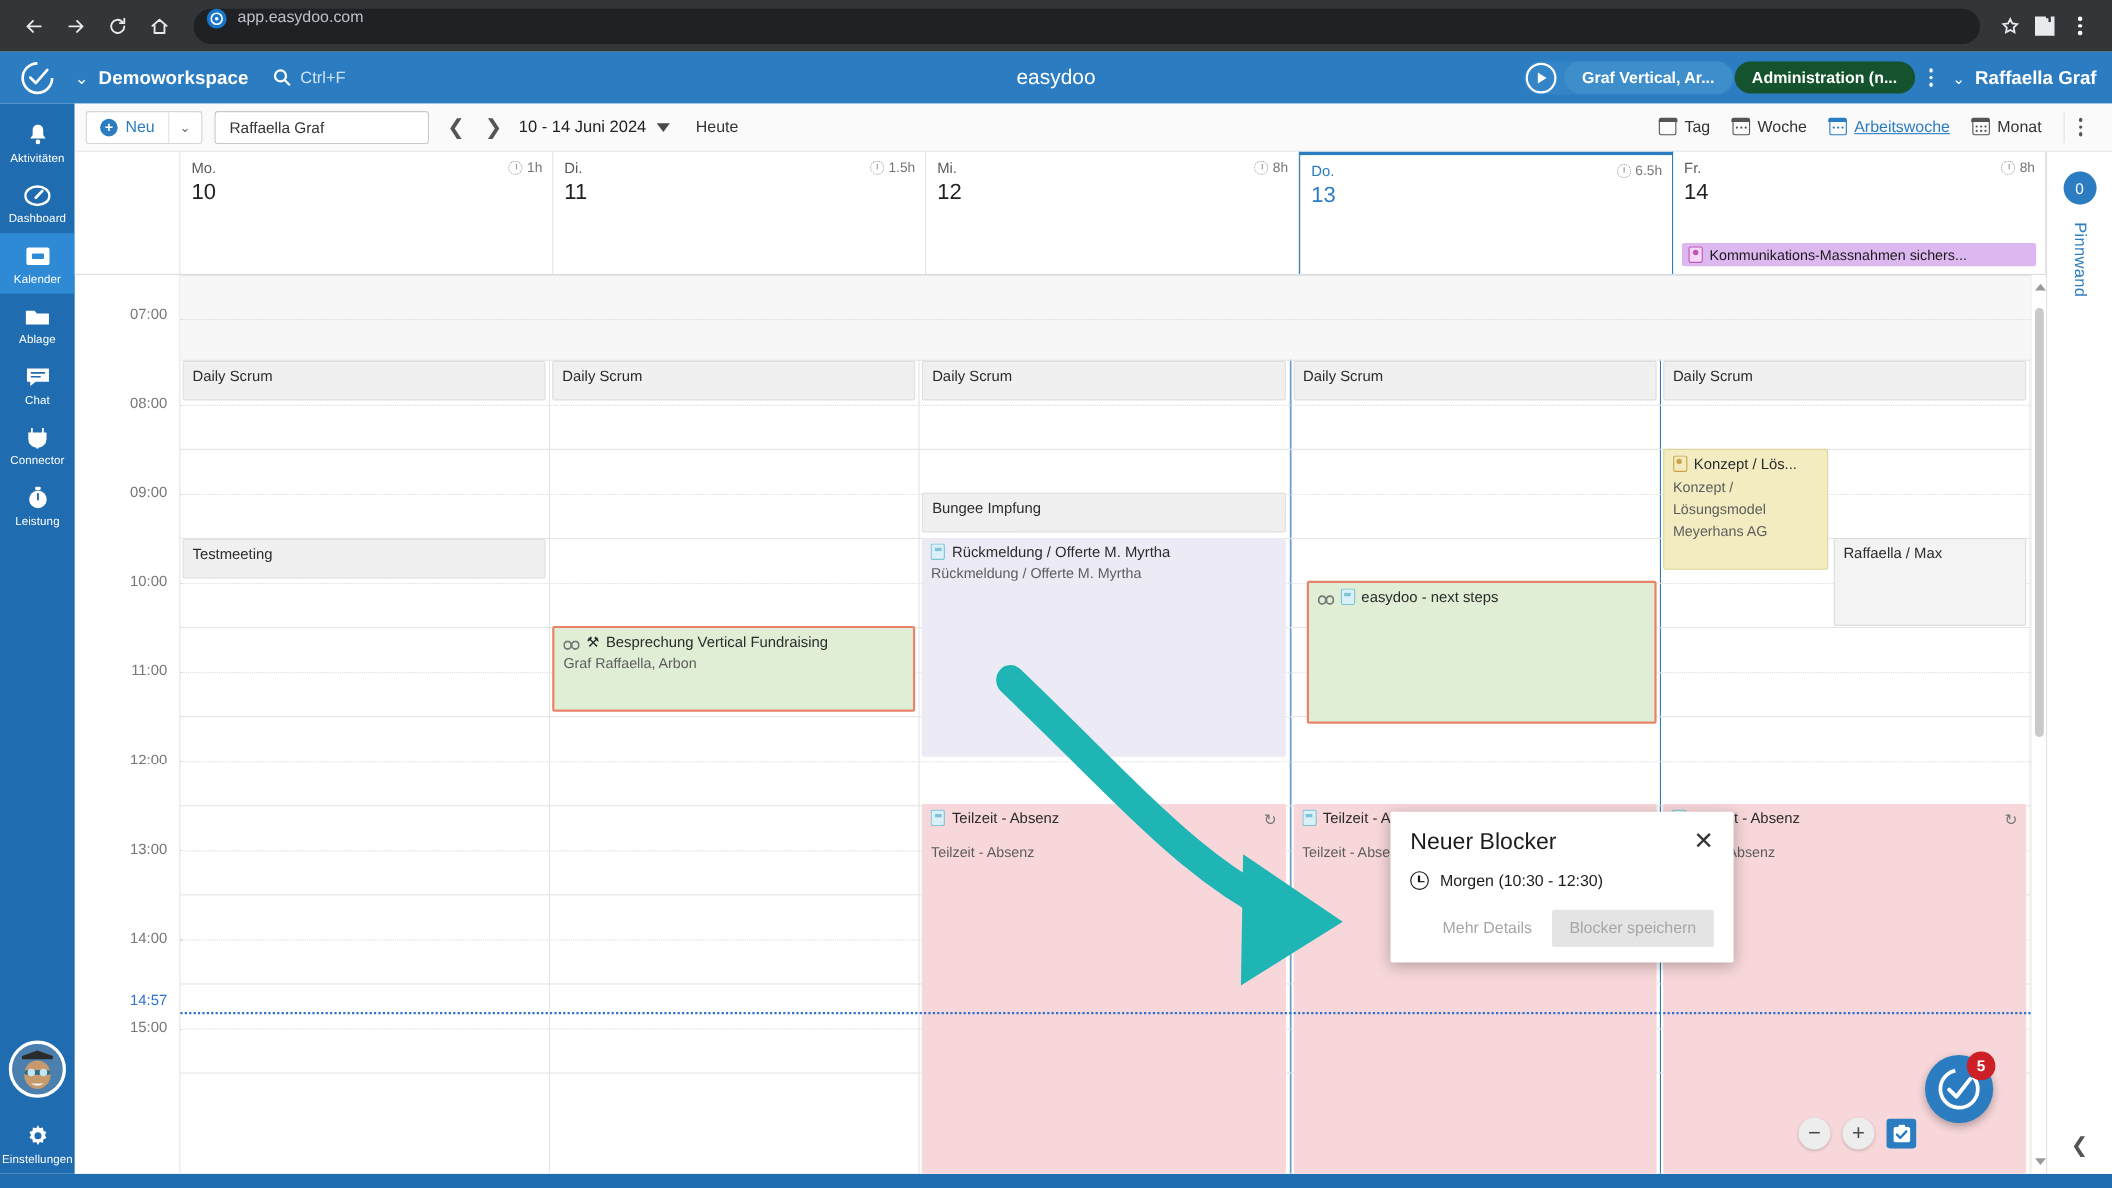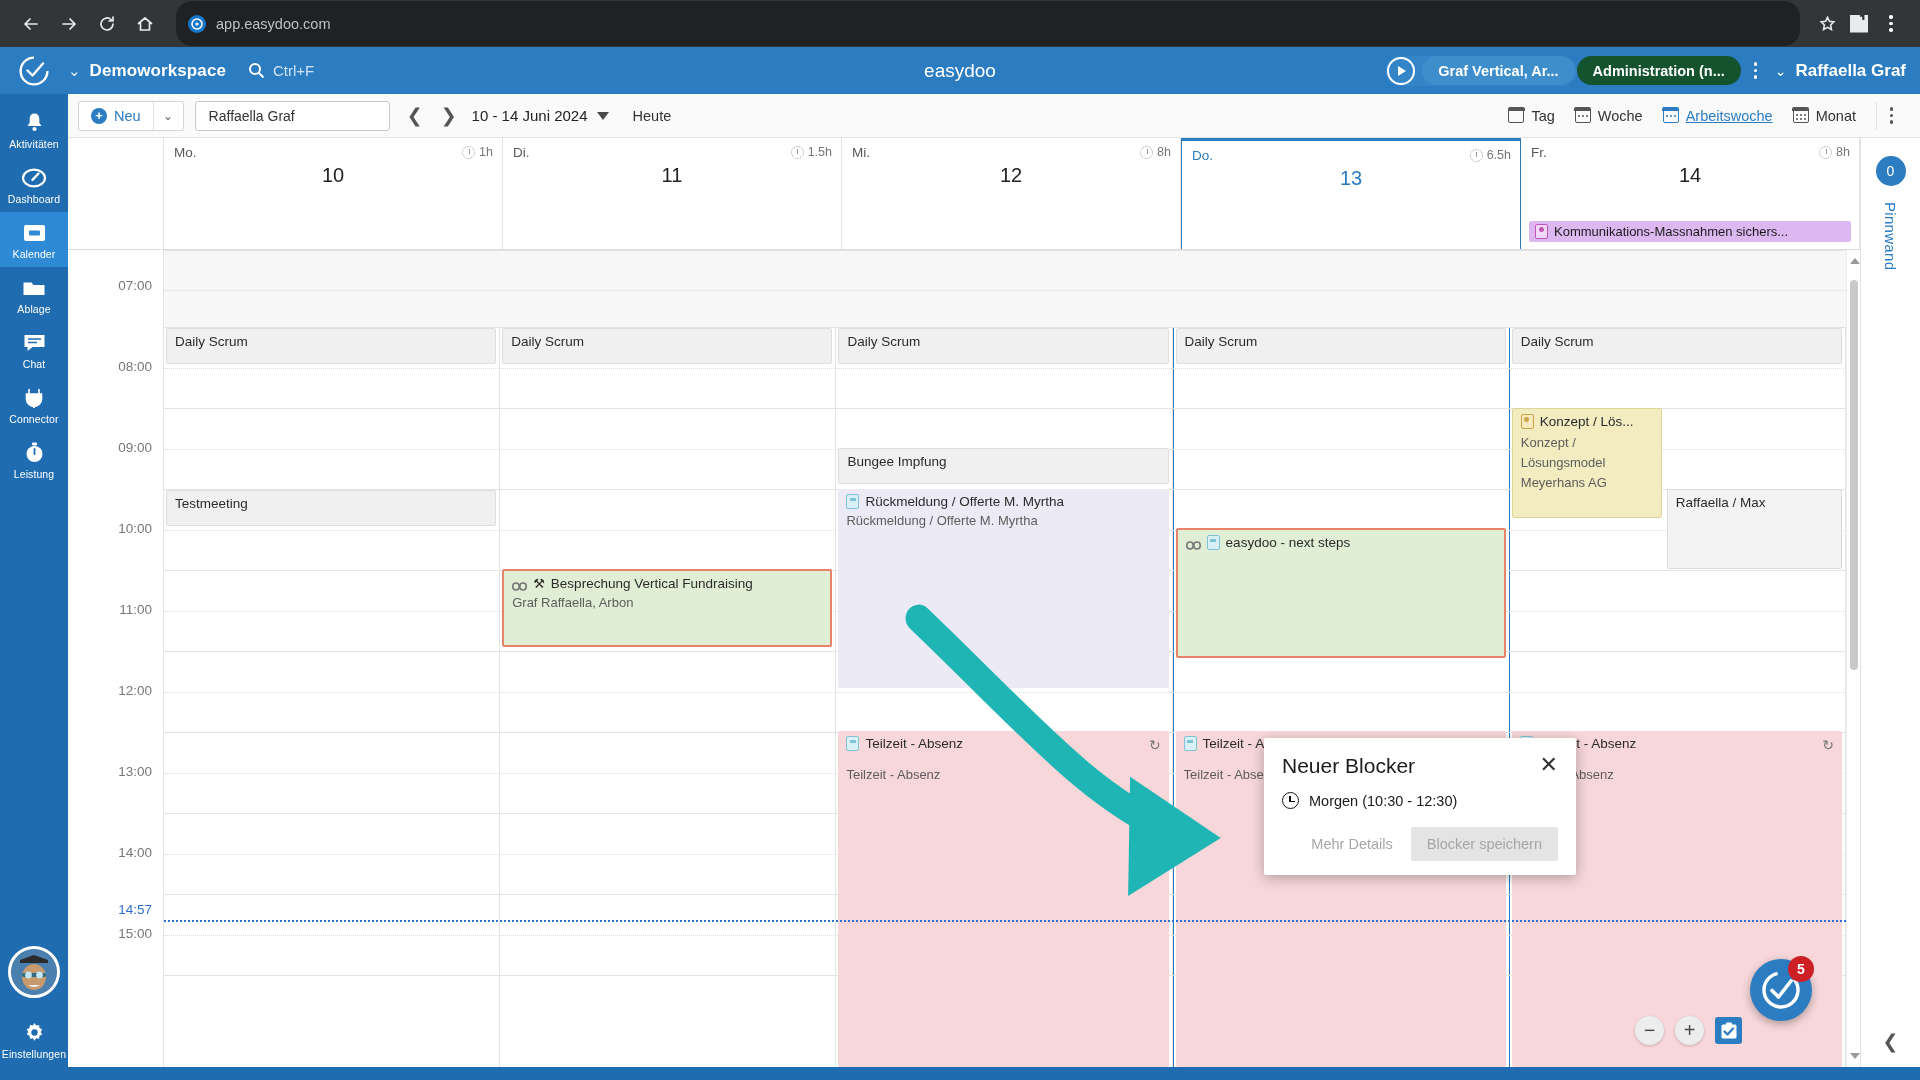--- a/index.html
+++ b/index.html
@@ -15,22 +15,22 @@
     height: 47px; background: #323639;
     display: flex; align-items: center; padding: 0 14px; gap: 4px;
   }
   .nav-btn {
     width: 34px; height: 34px; border-radius: 50%;
     display: flex; align-items: center; justify-content: center;
     color: #e8eaed; font-size: 18px; line-height: 1;
   }
   .nav-btn svg { fill: none; stroke: #e8eaed; stroke-width: 1.7; stroke-linecap: round; stroke-linejoin: round; }
   .omnibox {
-    flex: 1; height: 45px; background: #202124; border-radius: 16px;
-    display: flex; align-items: center; padding: 0 12px; gap: 10px;
+    flex: 1; height: 32px; background: #202124; border-radius: 16px;
+    display: flex; padding: 0 12px; gap: 10px;
     margin-left: 10px; margin-right: 8px;
   }
   .site-icon {
     width: 18px; height: 18px; border-radius: 50%;
     background: #1877c9; display: flex; align-items: center; justify-content: center;
     flex: none;
   }
   .site-icon svg { display:block; }
   .omnibox-url { color: #bdc1c6; font-size: 14.5px; }
   .chrome-right { display: flex; align-items: center; gap: 2px; }
@@ -136,21 +136,21 @@
   .cal-wrap { flex: 1; display: flex; min-height: 0; position: relative; }
   .cal-main { flex: 1; display: flex; flex-direction: column; min-width: 0; position: relative;}
 
   .cal-head { display: flex; border-bottom: 1px solid #dcdcdc; height: 112px; flex: none; background:#fff;}
   .gutter { width: 96px; flex: none; border-right: 1px solid #e4e4e4; }
   .daycols { flex: 1; display: flex; }
   .daycol { flex: 1; border-right: 1px solid #e4e4e4; position: relative; padding: 7px 10px 0; min-width: 0;}
   .daycol.today { border-top: 3px solid #2b7cc1; border-left: 1px solid #2b7cc1; border-right: 1px solid #2b7cc1;}
   .dayname { font-size: 13.5px; color: #5a5a5a; }
   .daycol.today .dayname, .daycol.today .daynum { color: #2b7cc1; }
-  .daynum { font-size: 20px; color: #222; margin-top: 4px; text-align: center;}
+  .daynum { font-size: 20px; color: #222; margin-top: 4px;}
   .dayhours { position: absolute; right: 9px; top: 7px; font-size: 12.5px; color: #777; display: flex; align-items: center; gap: 4px;}
   .clock-ico { width: 13px; height: 13px; border: 1.2px dotted #999; border-radius: 50%; position: relative; flex:none;}
   .clock-ico::after{content:"";position:absolute;left:5.5px;top:2px;width:1.2px;height:5px;background:#999;}
   .allday-chip {
     position: absolute; left: 8px; right: 8px; bottom: 7px; height: 21px;
     background: #ddb8f0; border-radius: 2px; display: flex; align-items: center; gap: 6px;
     padding: 0 6px; font-size: 13px; color: #1a1a1a; overflow: hidden; white-space: nowrap;
   }
   .badge-ico { width: 13px; height: 15px; border: 1.8px solid #c255b8; border-radius: 2px;
     background:#f3d8f7; position: relative; flex:none;}
@@ -172,21 +172,21 @@
 
   .ev { position: absolute; left: 2px; right: 3px; border-radius: 2px; overflow: hidden;
     font-size: 13.5px; color: #2b2b2b; padding: 5px 8px 0; }
   .ev-title { display: flex; align-items: center; gap: 6px; white-space: nowrap; overflow: hidden;}
   .ev-sub { font-size: 13px; color: #5d5d5d; margin-top: 4px; white-space: nowrap; overflow: hidden;}
   .ev.grey { background: #f0f0f0; border: 1px solid #dedede; }
   .ev.green { background: #dfeed4; border: 2px solid #e8836a; }
   .ev.lavender { background: #eceaf5; }
   .ev.pink { background: #f7d7d9; }
   .ev.gold { background: #f2ecc0; border: 1px solid #ddd69a;}
-  .ev.greenlite { background: #dfeed4; border: 2px solid #e8836a;}
+  .ev.greenlite { background: #dfeed4; border: 2px solid #e8836a; margin-left: 12px;}
   .ev.white { background:#f3f3f3; border:1px solid #dcdcdc;}
   .recur { position: absolute; right: 8px; top: 6px; font-size: 14px; color: #777; }
   .link-ico { width: 15px; height: 9px; flex:none; }
   .link-ico svg { stroke: #777; fill: none; stroke-width: 1.6; }
   .hammer { font-size: 13px; flex:none; }
 
   .nowline { position: absolute; left: 0; right: 0; border-top: 2.5px dotted #2f6fd0; z-index: 12;}
   .nowlabel { position: absolute; right: 11px; font-size: 13.5px; color: #2f6fd0; transform: translateY(-9px); }
 
   

